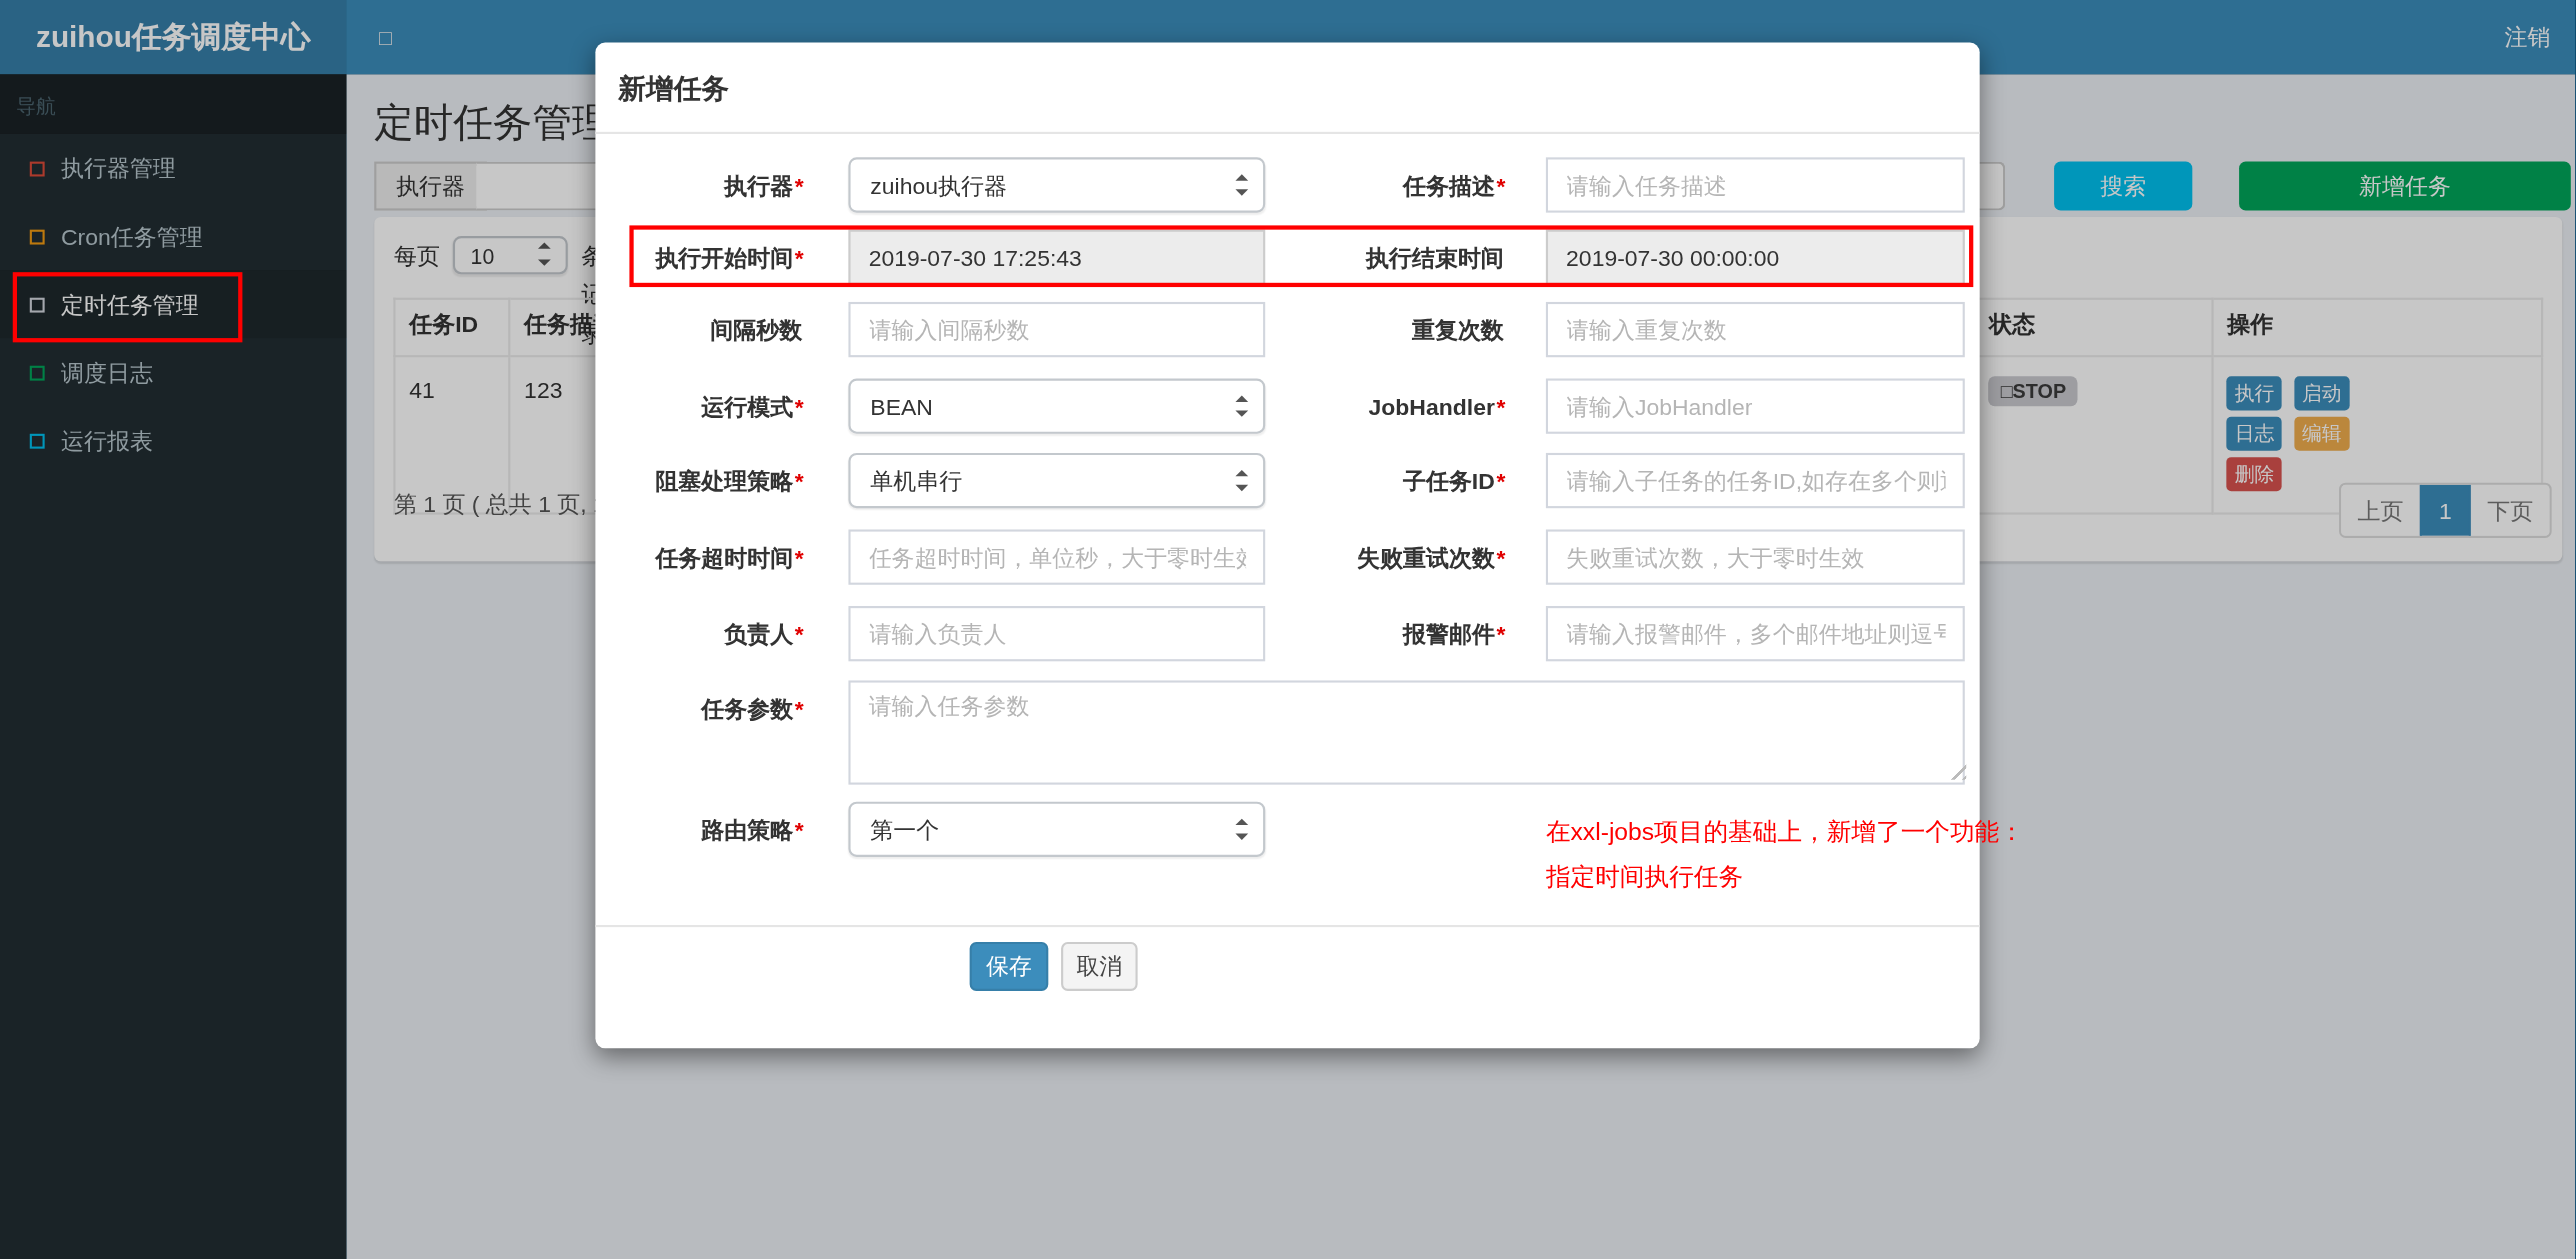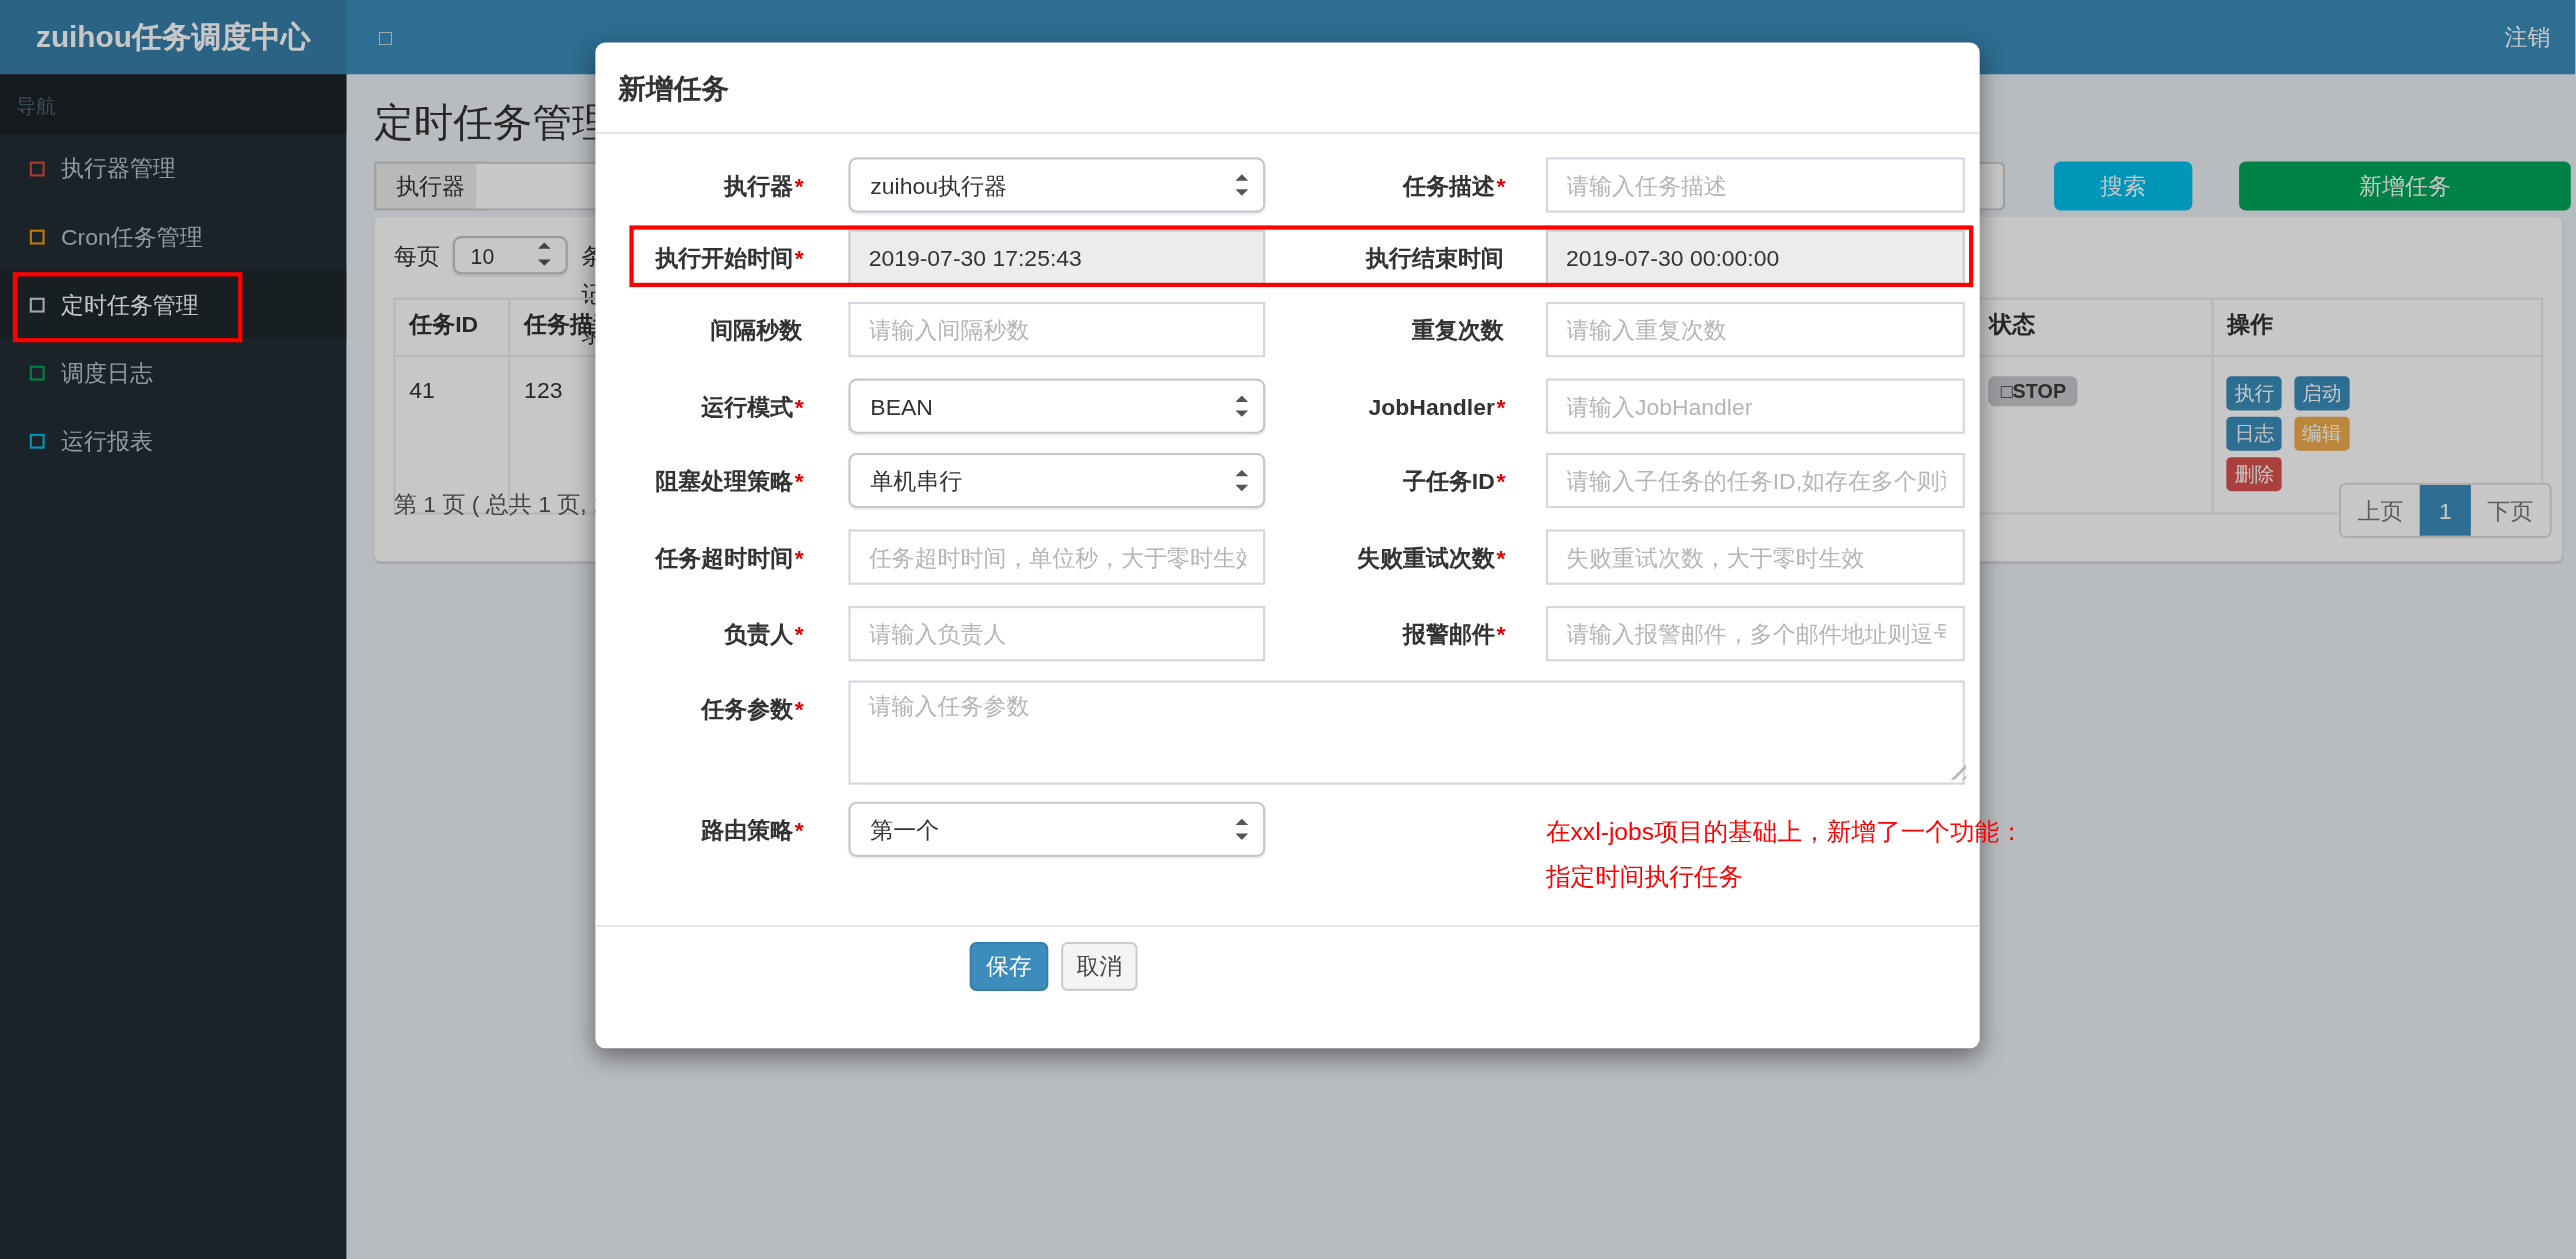--- a/index.html
+++ b/index.html
@@ -1,17 +1,17 @@
 <!DOCTYPE html>
 <html style="font-size:12.4px"><head>
 <meta charset="utf-8">
 <style>
   html,body{margin:0;padding:0;background:#9aa0a6;}
   *{box-sizing:border-box;font-family:"Liberation Sans","DejaVu Sans",sans-serif;}
-  .viewport{position:relative;width:2576px;height:1259px;overflow:hidden;background:#7dd3fc;}
+  .viewport{position:relative;width:2576px;height:1259px;overflow:hidden;background:#0c4a6e;}
   .scale{position:absolute;left:0;top:0;width:1211px;height:593px;transform:scale(2.1264);transform-origin:0 0;}
 
   
   .navbar{position:absolute;left:0;top:0;width:1211px;height:35px;background:#3c8dbc;}
   .logo{position:absolute;left:0;top:0;width:163px;height:35px;background:#367fa9;color:#fff;
         font-size:14px;font-weight:700;line-height:35px;text-align:center;}
   .nav-toggle{position:absolute;left:172px;top:0;height:35px;line-height:35px;color:#eee;font-size:10px;padding:0 6.2px;cursor:pointer;}
   .nav-logout{position:absolute;right:7.7px;top:0;height:35px;line-height:35px;color:#fff;font-size:10.8px;padding:0 3.9px;cursor:pointer;}
 
   

